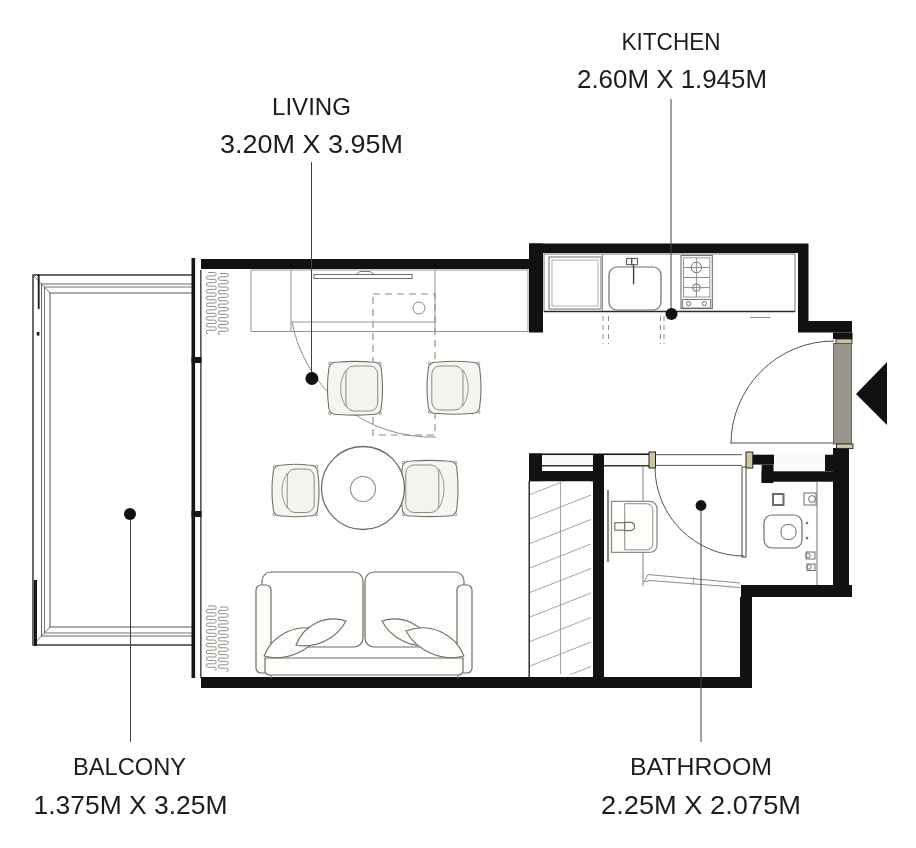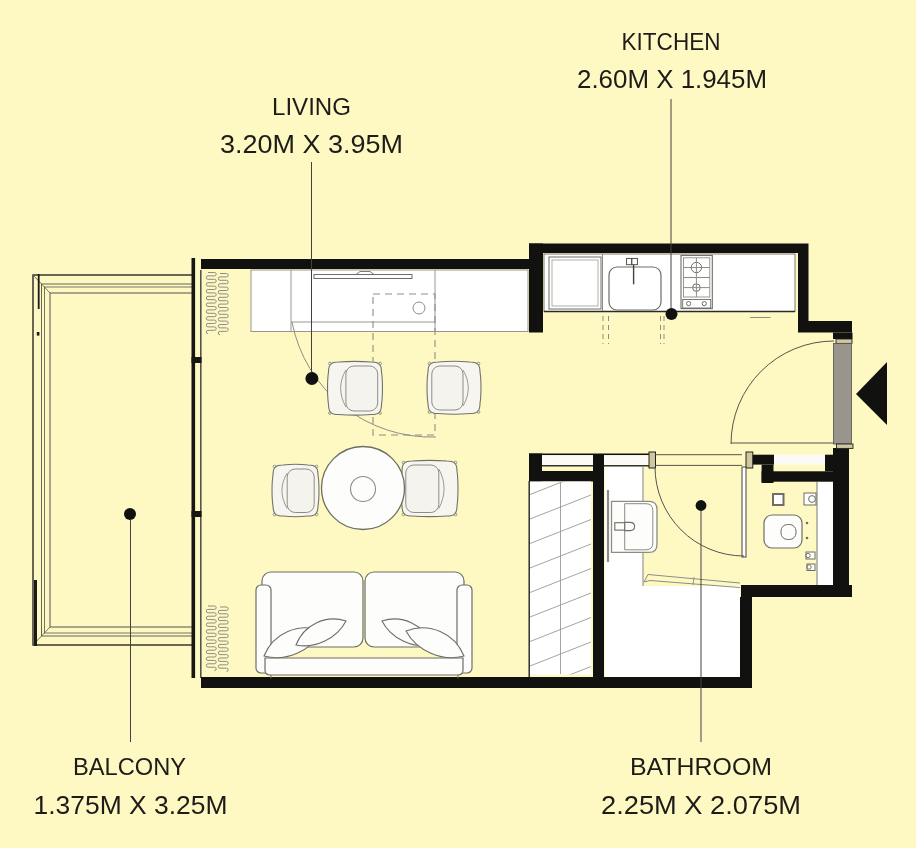--- a/index.html
+++ b/index.html
@@ -1,16 +1,16 @@
 <!DOCTYPE html>
 <html><head>
 <meta charset="utf-8">
 <style>
 html,body{margin:0;padding:0;background:#f1efe8;}
-.page{position:relative;width:916px;height:848px;background:#fef9c3;overflow:hidden;
+.page{position:relative;width:916px;height:848px;background:#ffffff;overflow:hidden;
   font-family:"Liberation Sans", sans-serif;}
 text{font-family:"Liberation Sans", sans-serif;fill:#1d1c19;}
 </style>
 </head>
 <body>
 <div class="page">
 <svg width="916" height="848" viewBox="0 0 916 848">
 <defs>
 <clipPath id="shaftclip">
           <rect x="530" y="481.5" width="61" height="193"></rect>

